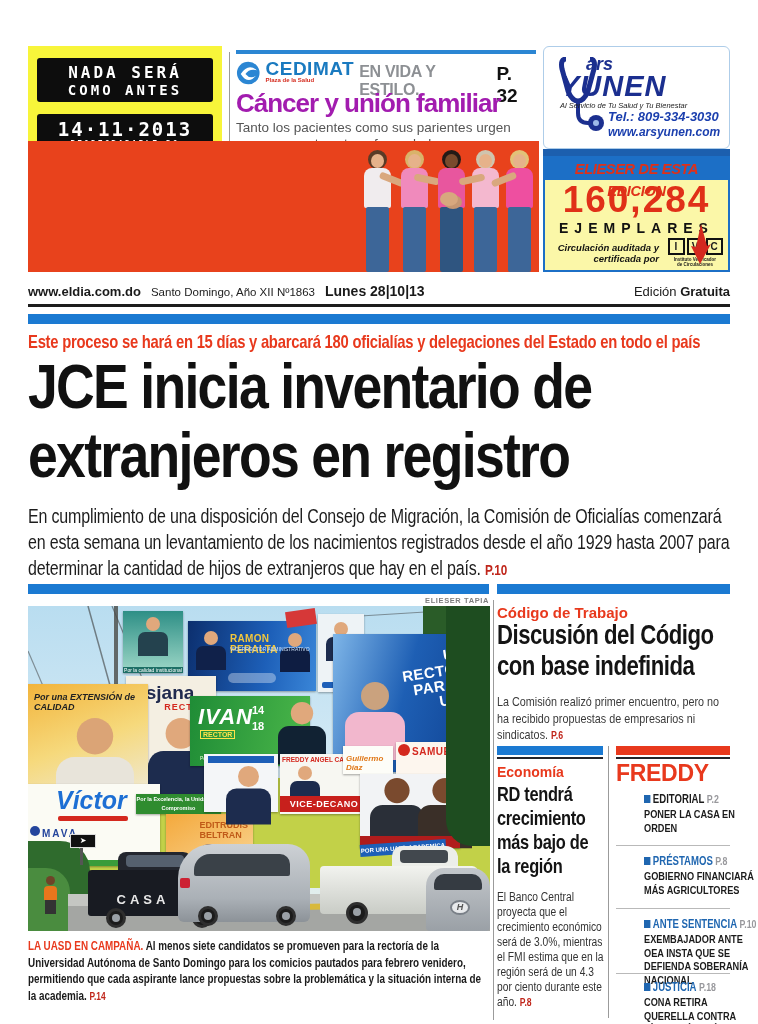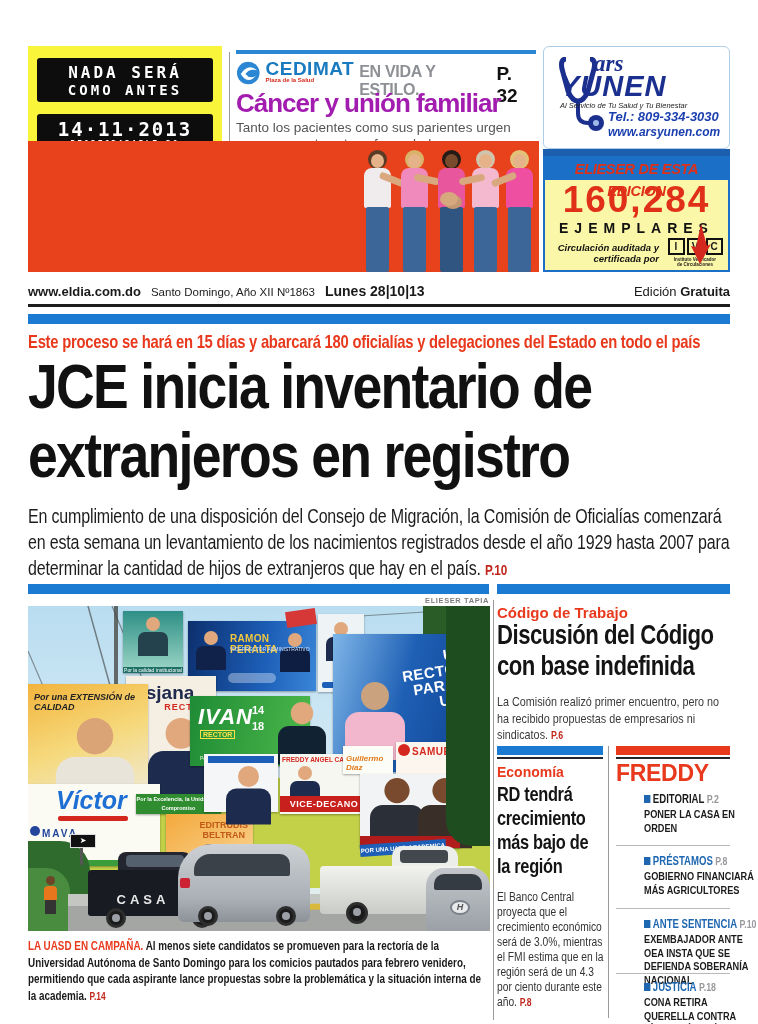--- a/index.html
+++ b/index.html
@@ -25,21 +25,21 @@
   .ced-row{position:absolute;left:0;top:10px;display:flex;align-items:flex-start;gap:5px;}
   .ced-brand{font-size:19px;font-weight:bold;color:#1a7ac0;letter-spacing:.5px;line-height:17px;}
   .ced-sub{font-size:6px;color:#d42b1e;font-weight:bold;}
   .ced-sec{font-size:16px;font-weight:bold;color:#8d9094;letter-spacing:-.3px;padding-top:3px;}
   .ced-page{font-size:19px;font-weight:bold;color:#111;padding-top:3px;}
   .ced-head{position:absolute;left:0;top:38px;font-size:26px;font-weight:bold;color:#a21caf;letter-spacing:-1px;}
   .ced-body{position:absolute;left:0;top:70px;width:280px;font-size:13.5px;line-height:16px;color:#555;}
   #ad-ars{left:543px;top:46px;width:185px;height:101px;border:1px solid #aecdе9;border:1px solid #aecde9;border-radius:6px;background:#fff;}
   .ars-wrap{position:absolute;left:12px;top:8px;display:flex;}
   .ars-text{padding-left:4px;}
-  .ars-small{font-size:23px;font-weight:bold;font-style:italic;color:#1b2f8f;line-height:18px;padding-left:34px;font-family:Liberation Serif, serif;}
+  .ars-small{font-size:18px;font-weight:bold;font-style:italic;color:#1b2f8f;line-height:18px;padding-left:26px;}
   .ars-big{font-size:29px;font-weight:bold;font-style:italic;color:#1b2f8f;line-height:26px;letter-spacing:1px;}
   .ars-tag{font-size:7.5px;font-style:italic;color:#222;padding-top:2px;}
   .ars-tel{position:absolute;left:64px;top:62px;font-size:13px;font-weight:bold;font-style:italic;color:#1b3fae;}
   .ars-web{position:absolute;left:64px;top:78px;font-size:12px;font-weight:bold;font-style:italic;color:#1b3fae;}
   .ars-strip{left:543px;top:149px;width:187px;height:8px;background:#1c5fae;}
   .vdiv{position:absolute;width:1px;background:#9b9b9b;}
   
   #masthead{left:28px;top:141px;width:511px;height:131px;background:#e8421c;overflow:hidden;}
   .logo{position:absolute;left:12px;top:2px;font-size:102px;font-weight:bold;color:#fff;letter-spacing:-5px;}
   .women{position:absolute;right:2px;bottom:0;width:178px;height:128px;}
@@ -338,21 +338,21 @@
     <div class="board" style="left:0;top:178px;width:132px;height:76px;background:#fbfbf4;border-bottom:6px solid #3a9c3a;">
       <div style="position:absolute;left:28px;top:2px;font-size:25px;font-weight:bold;font-style:italic;color:#1d6fd4;">Víctor</div>
       <div style="position:absolute;left:30px;top:32px;width:70px;height:5px;background:#d4281e;border-radius:2px;"></div>
       <div style="position:absolute;left:14px;top:44px;font-size:10px;font-weight:bold;color:#24459c;letter-spacing:2px;">MAVA</div>
       <div style="position:absolute;left:2px;top:42px;width:10px;height:10px;border-radius:50%;background:#24459c;"></div>
     </div>
 
     <div class="board" style="left:108px;top:188px;width:85px;height:20px;background:#2f8c2f;color:#fff;font-size:5.5px;font-weight:bold;text-align:center;line-height:9px;padding-top:1px;box-sizing:border-box;">Por la Excelencia, la Unidad y el Compromiso</div>
 
     <div class="board" style="left:138px;top:208px;width:87px;height:97px;background:linear-gradient(150deg,#f4a93c,#fbe7b8);">
-      <div style="position:absolute;right:5px;top:6px;text-align:center;font-size:9px;font-weight:bold;color:#c05a18;line-height:10px;">
+      <div style="position:absolute;right:5px;top:6px;text-align:left;font-size:9px;font-weight:bold;color:#c05a18;line-height:10px;">
         <div>EDITRUDIS</div>
         <div>BELTRAN</div>
       </div>
       <div class="bp dark" style="left:14px;top:30px;transform:scale(2);transform-origin:top left;">
           <div class="h"></div>
           <div class="b" style="background:#6e6a5e;"></div>
         </div>
     </div>
 
     <div class="board" style="left:176px;top:148px;width:74px;height:58px;background:#f4f6f8;">

